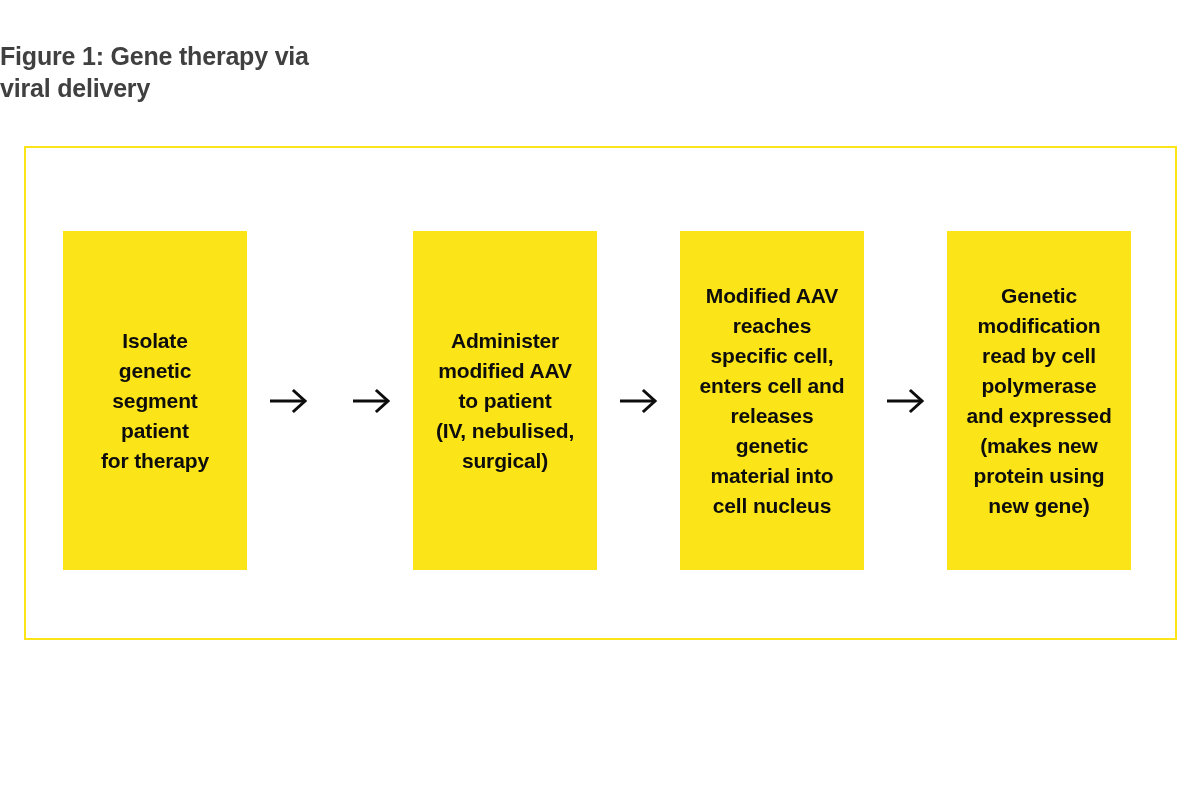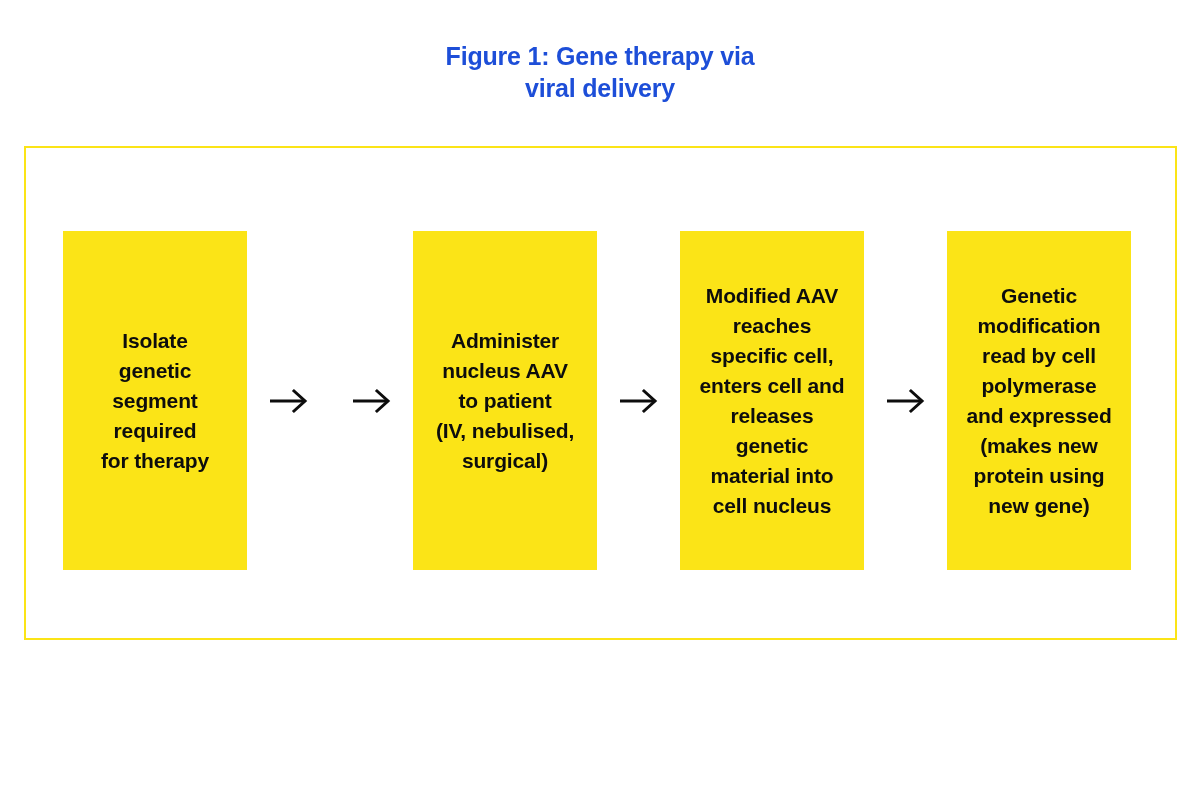--- a/index.html
+++ b/index.html
@@ -19,25 +19,24 @@
     width: 1200px;
     height: 800px;
   }
 
   
   .figure-title {
     position: absolute;
     left: 0;
     top: 40px;
     width: 1200px;
-    text-align: center;
     font-size: 25px;
     font-weight: bold;
     line-height: 32px;
-    color: #1d4ed8;
+    color: #404040;
     letter-spacing: -0.2px;
     white-space: pre-line;
   }
 
   
   .diagram-frame {
     position: absolute;
     left: 24px;
     top: 146px;
     width: 1153px;
@@ -104,42 +103,42 @@
 viral delivery</div>
 
   <div class="diagram-frame"></div>
 
   <div class="flow-row">
 
     <div class="step-box">
       <div class="step-text">Isolate
 genetic
 segment
-required
+patient
 for therapy</div>
     </div>
 
     <div class="arrow-cell">
       <svg class="arrow-icon" viewBox="0 0 38 26">
         <line x1="0" y1="13" x2="35" y2="13" stroke="#0d0d0d" stroke-width="3"></line>
         <polyline points="24,3 35,13 24,23" fill="none" stroke="#0d0d0d" stroke-width="3" stroke-linecap="square"></polyline>
       </svg>
     </div>
 
 
     <div class="arrow-cell">
       <svg class="arrow-icon" viewBox="0 0 38 26">
         <line x1="0" y1="13" x2="35" y2="13" stroke="#0d0d0d" stroke-width="3"></line>
         <polyline points="24,3 35,13 24,23" fill="none" stroke="#0d0d0d" stroke-width="3" stroke-linecap="square"></polyline>
       </svg>
     </div>
 
     <div class="step-box">
       <div class="step-text">Administer
-nucleus AAV
+modified AAV
 to patient
 (IV, nebulised,
 surgical)</div>
     </div>
 
     <div class="arrow-cell">
       <svg class="arrow-icon" viewBox="0 0 38 26">
         <line x1="0" y1="13" x2="35" y2="13" stroke="#0d0d0d" stroke-width="3"></line>
         <polyline points="24,3 35,13 24,23" fill="none" stroke="#0d0d0d" stroke-width="3" stroke-linecap="square"></polyline>
       </svg>

